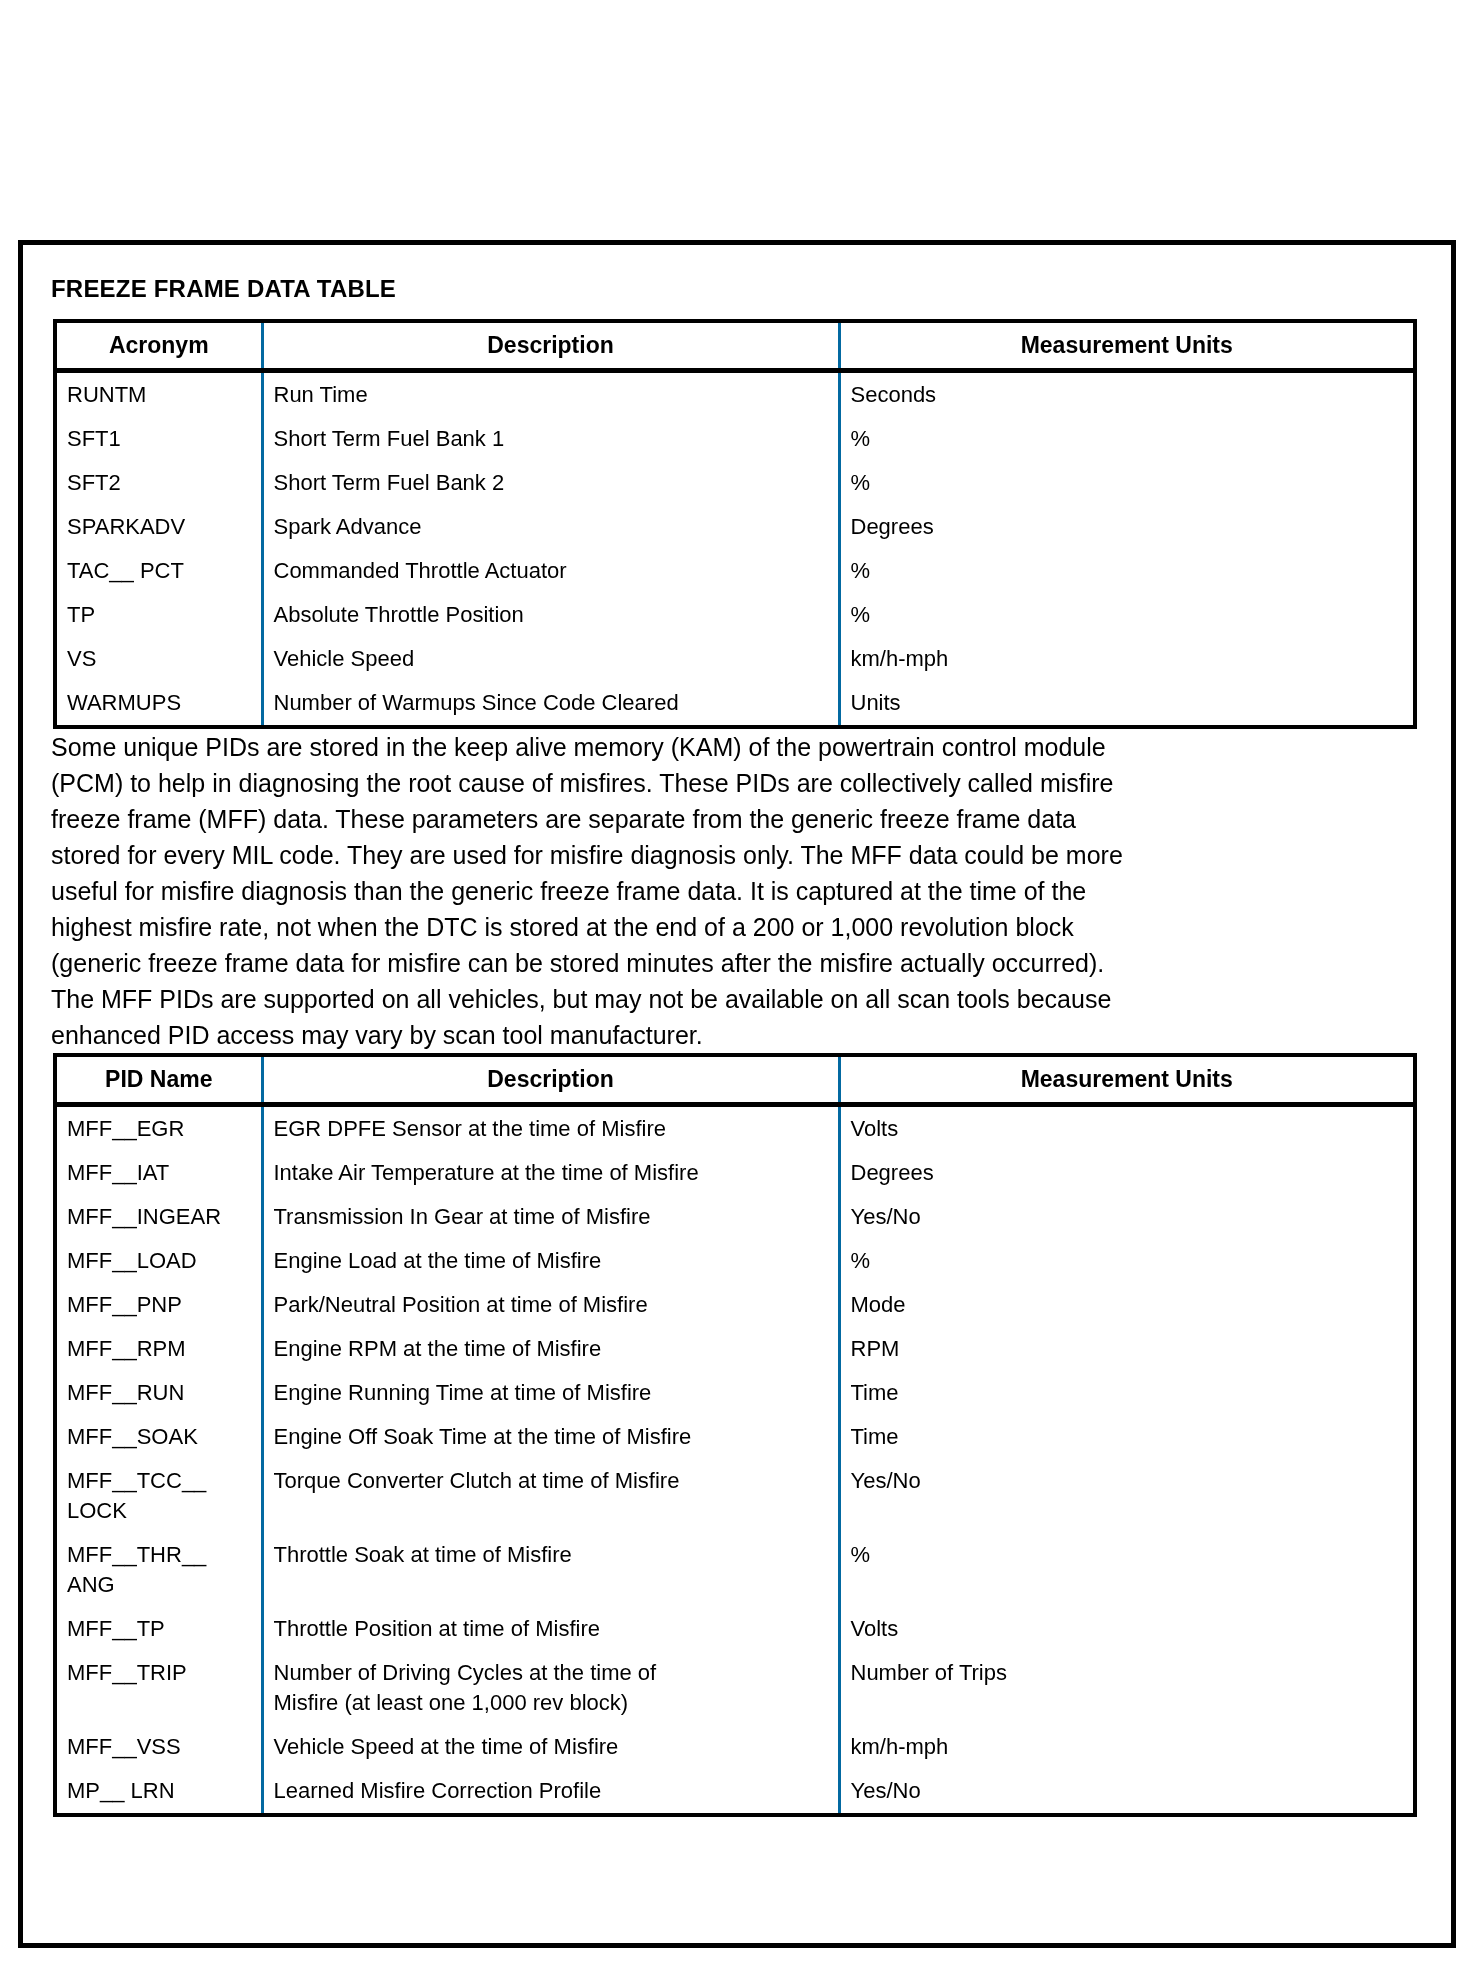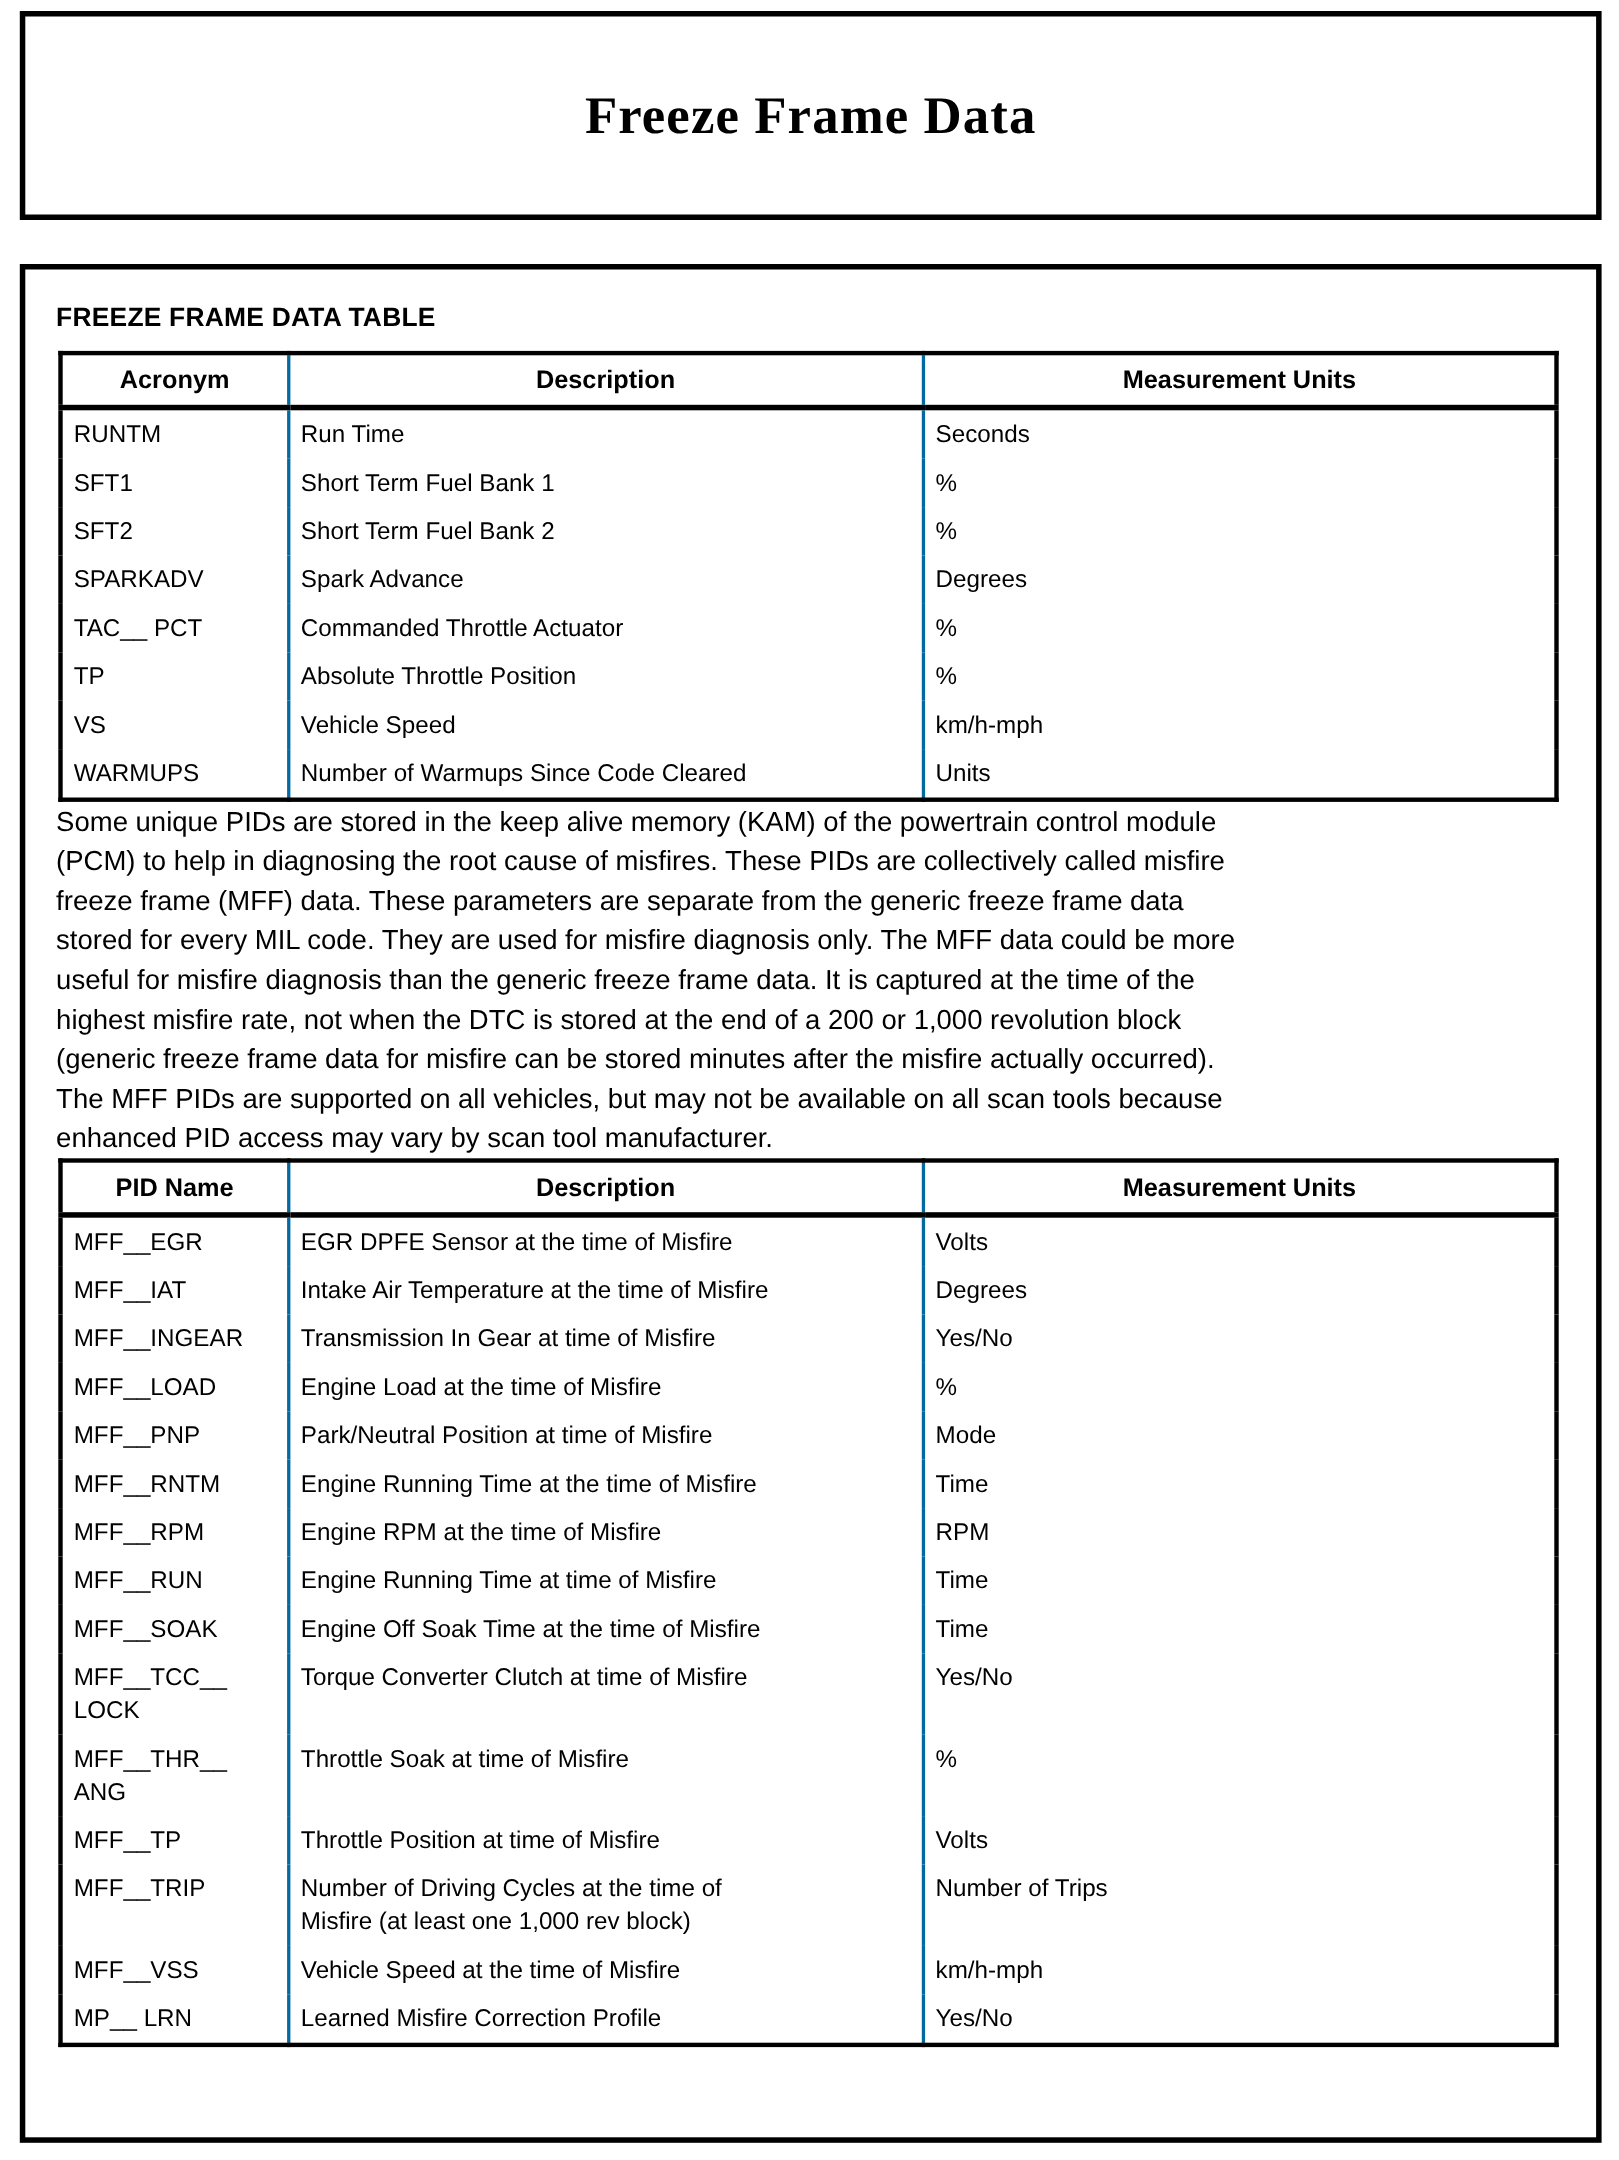--- a/index.html
+++ b/index.html
@@ -93,23 +93,20 @@
   }
   .para-1 { margin-top: 46px; }
   .para-2 { margin-top: 36px; }
   .heading-2 { margin-top: 30px; }
 </style>
 </head>
 <body>
 
 <div class="page">
 
-  <div class="title-box">
-    <h1>Freeze Frame Data</h1>
-  </div>
 
   <div class="content-box">
 
     <h2 class="section-heading">FREEZE FRAME DATA TABLE</h2>
 
     <table class="data-table">
       <colgroup>
           <col class="c1">
           <col class="c2">
           <col class="c3">
@@ -210,25 +207,20 @@
             <td>MFF__LOAD</td>
             <td>Engine Load at the time of Misfire</td>
             <td>%</td>
           </tr>
           <tr>
             <td>MFF__PNP</td>
             <td>Park/Neutral Position at time of Misfire</td>
             <td>Mode</td>
           </tr>
           <tr>
-            <td>MFF__RNTM</td>
-            <td>Engine Running Time at the time of Misfire</td>
-            <td>Time</td>
-          </tr>
-          <tr>
             <td>MFF__RPM</td>
             <td>Engine RPM at the time of Misfire</td>
             <td>RPM</td>
           </tr>
           <tr>
             <td>MFF__RUN</td>
             <td>Engine Running Time at time of Misfire</td>
             <td>Time</td>
           </tr>
           <tr>

